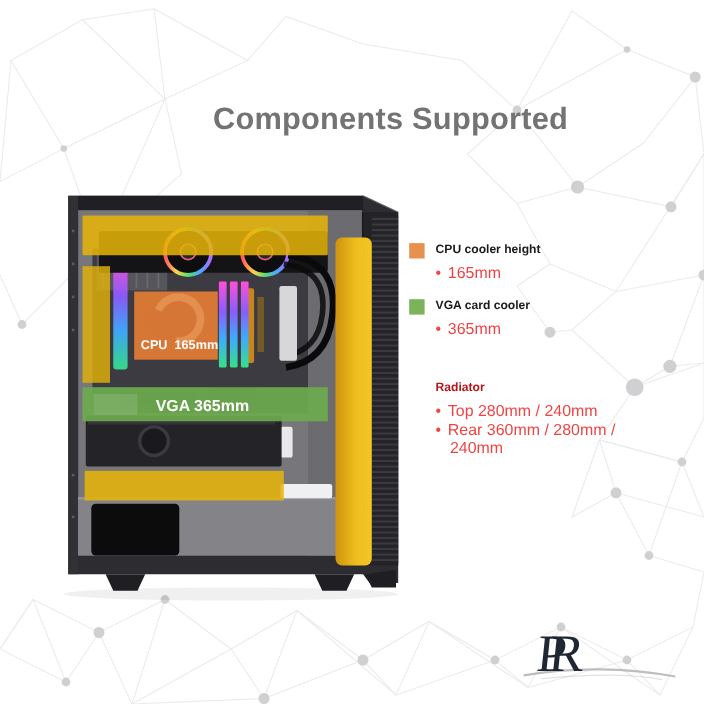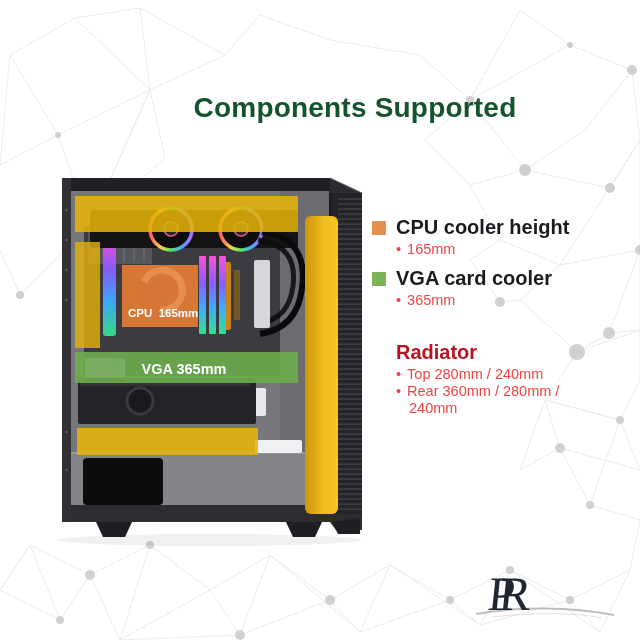--- a/index.html
+++ b/index.html
@@ -1,28 +1,28 @@
 <!DOCTYPE html>
 <html><head>
 <meta charset="utf-8">
 <style>
   html,body{margin:0;padding:0;background:#fff;}
   .canvas{position:relative;width:640px;height:640px;background:#ffffff;overflow:hidden;
           font-family:"Liberation Sans",sans-serif;}
   .bg-mesh{position:absolute;left:0;top:0;width:640px;height:640px;}
   .page-title{position:absolute;top:92px;left:0;width:100%;box-sizing:border-box;padding-left:70px;
-              text-align:center;font-size:28px;font-weight:bold;color:#14532d;letter-spacing:.2px;}
+              text-align:center;font-size:28px;font-weight:bold;color:#737373;letter-spacing:.2px;}
   .case-wrap{position:absolute;left:50px;top:170px;width:320px;height:380px;}
   .legend{position:absolute;left:372px;top:218px;width:232px;color:#1b1b1f;}
   .leg-item{display:flex;gap:10px;margin-bottom:11px;}
   .sq{width:14px;height:14px;margin-top:3px;flex:0 0 14px;}
   .sq-cpu{background:#E8914E;}
   .sq-vga{background:#7CB35A;}
   .sq-fan{background:#F6C60A;}
-  .leg-head{font-size:20px;font-weight:bold;line-height:19px;}
+  .leg-head{font-size:11px;font-weight:bold;line-height:19px;}
   .leg-head.red{color:#B5161D;}
   .leg-bullets{list-style:none;margin:4px 0 0 0;padding:0;font-size:14.5px;line-height:17px;color:#ef4444;}
   .leg-bullets li{padding-left:13px;text-indent:-13px;}
   .leg-bullets li::before{content:"•";margin-right:6px;}
   .radiator-item{display:block;padding-left:24px;margin-top:34px;}
   .brand{position:absolute;left:470px;top:560px;width:150px;height:64px;}
 </style>
 </head>
 <body>
 

